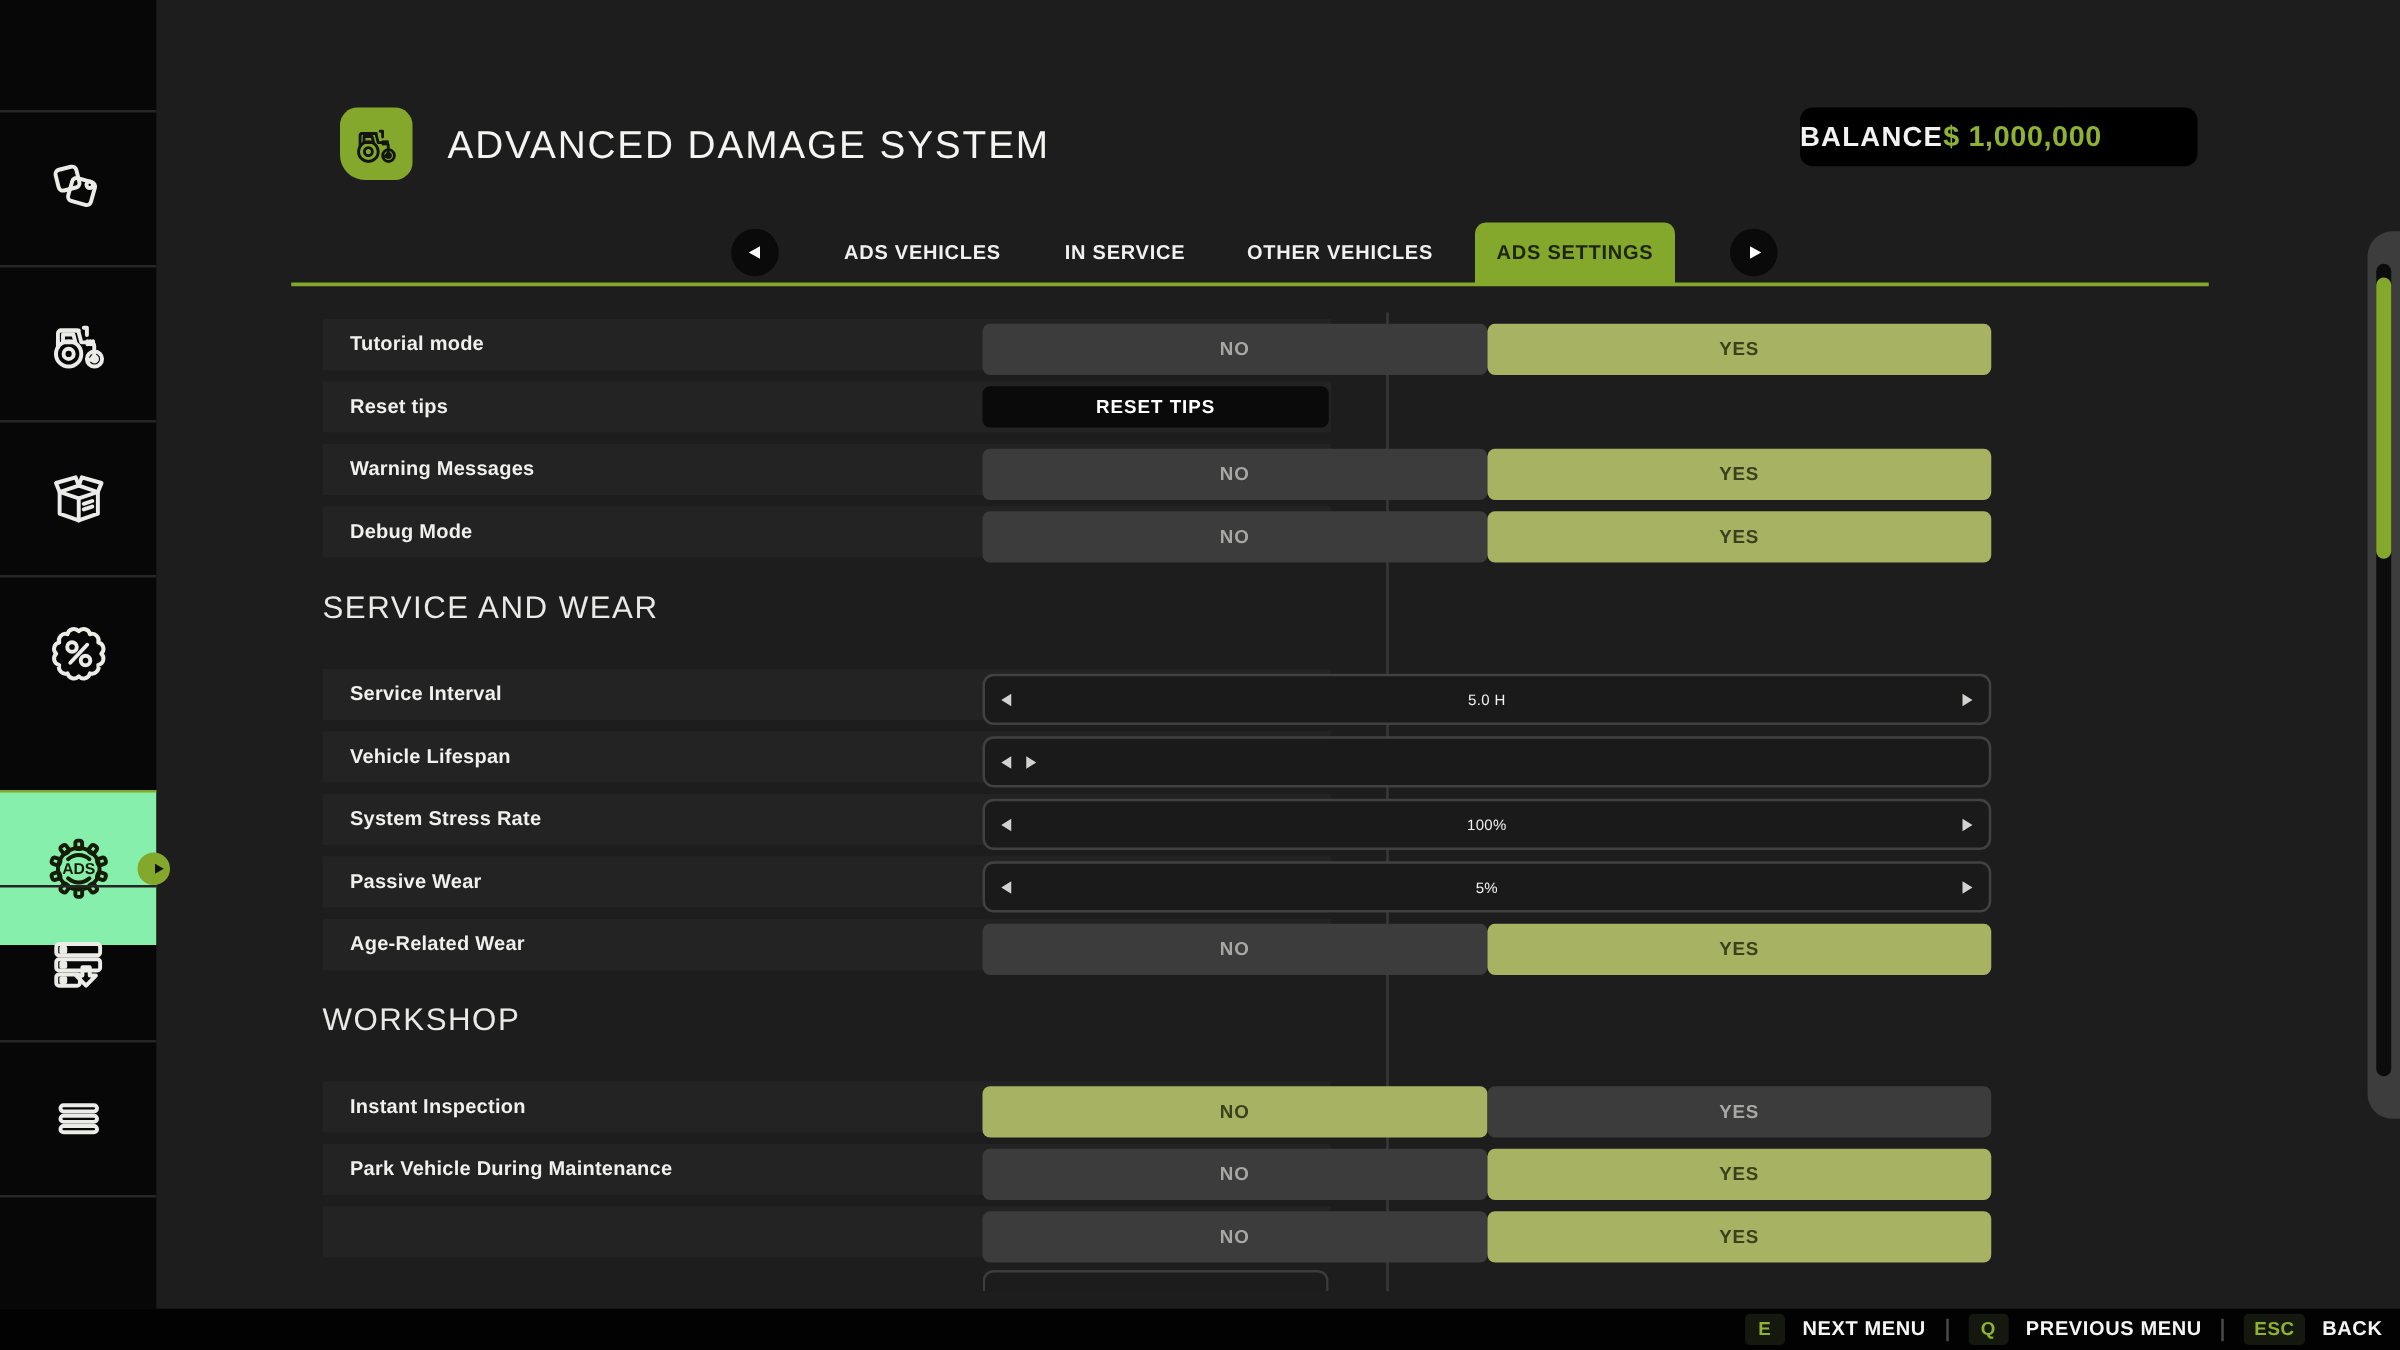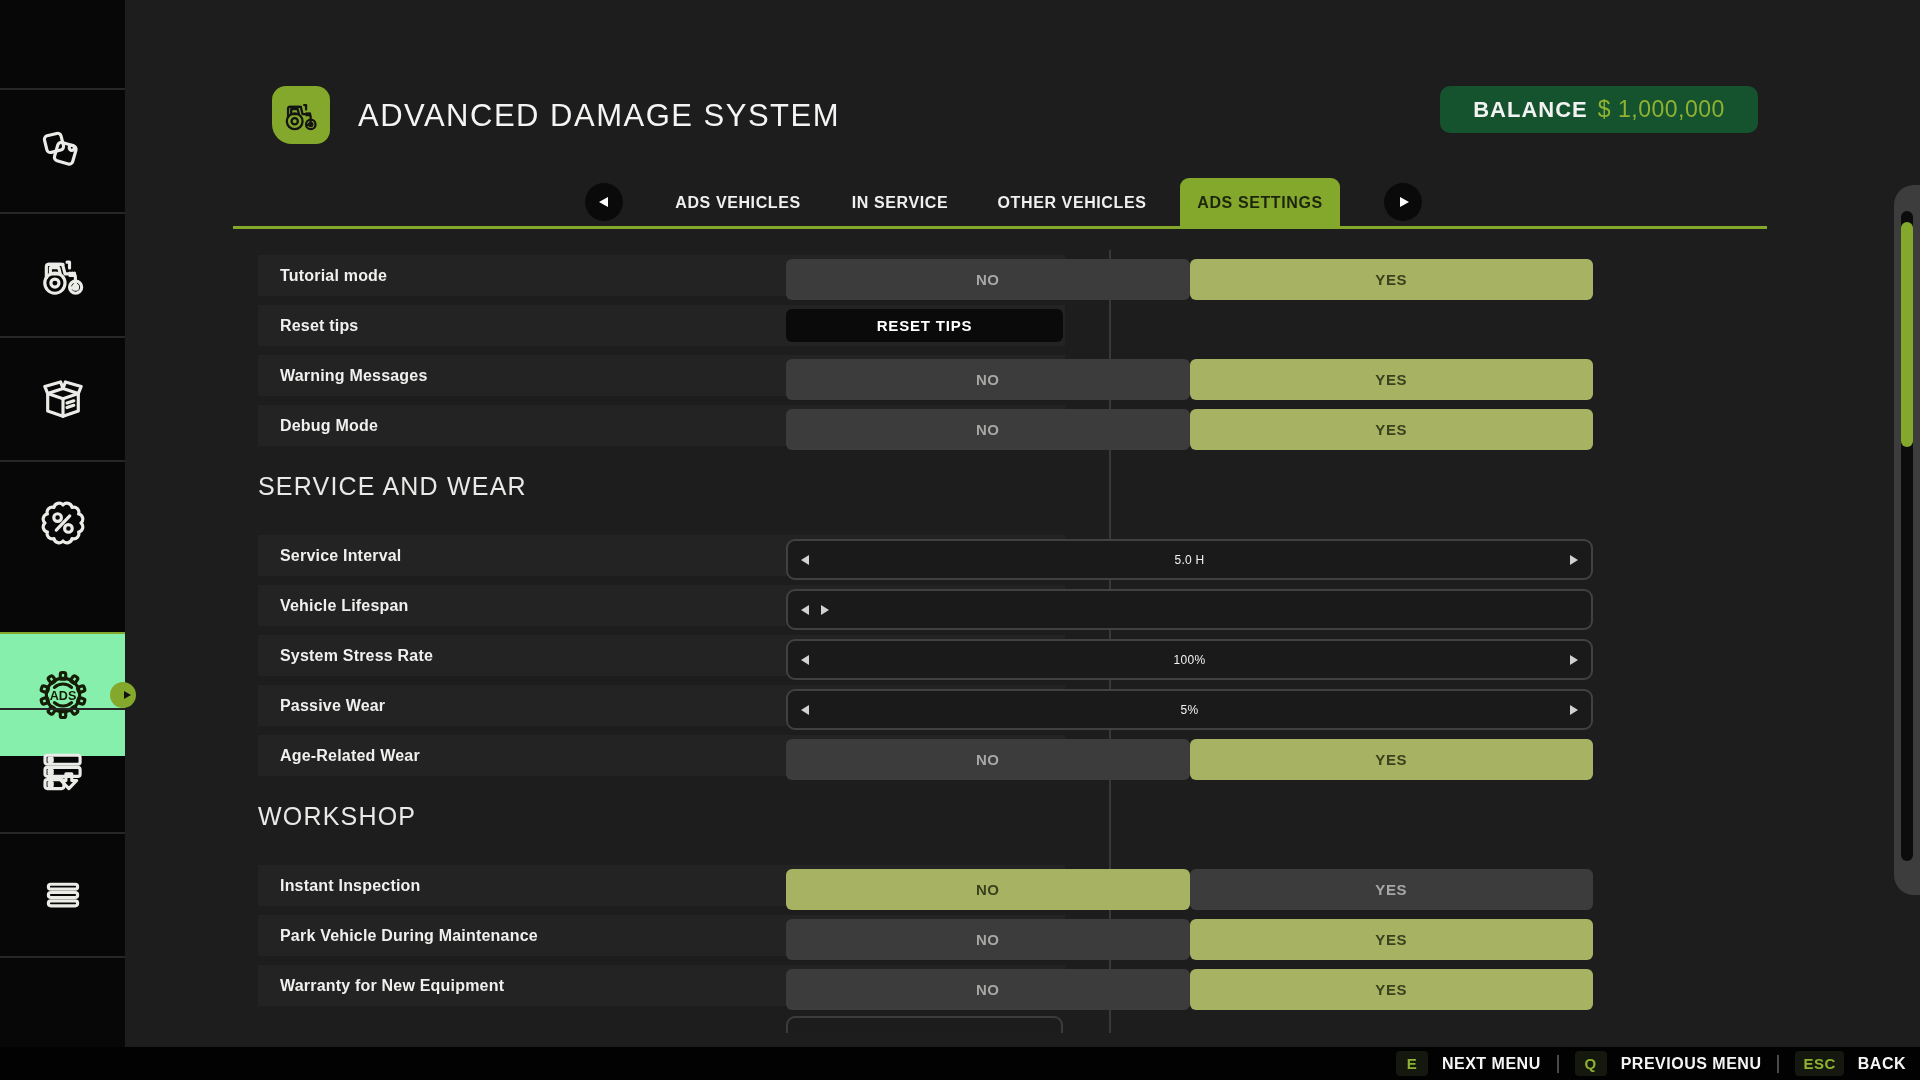--- a/index.html
+++ b/index.html
@@ -23,24 +23,24 @@
   
   .main{position:absolute;left:125px;top:0;right:0;height:1047px;}
 
   .app-icon{position:absolute;left:147px;top:86px;width:58px;height:58px;background:#83a82b;
             border-radius:14px 14px 14px 20px;display:flex;align-items:center;justify-content:center;}
   .app-icon svg{width:42px;height:42px;stroke:#141414;stroke-width:1.3;fill:none;
                 stroke-linecap:round;stroke-linejoin:round;}
   .page-title{position:absolute;left:233px;top:98px;font-size:31px;font-weight:500;
               color:#f4f4f2;letter-spacing:1.5px;}
 
-  .balance{position:absolute;left:1315px;top:86px;width:318px;height:47px;background:#14532d;
-           border-radius:10px;display:flex;align-items:center;justify-content:center;gap:10px;}
+  .balance{position:absolute;left:1315px;top:86px;width:318px;height:47px;background:#000000;
+           border-radius:10px;display:flex;align-items:center;}
   .balance-label{color:#f2f2f2;font-size:22px;font-weight:600;letter-spacing:1px;}
-  .balance-value{color:#8fb232;font-size:23px;font-weight:400;letter-spacing:0.5px;}
+  .balance-value{color:#8fb232;font-size:23px;font-weight:700;letter-spacing:0.5px;}
 
   
   .tabs{position:absolute;left:0;top:178px;width:1795px;height:50px;}
   .tab-underline{position:absolute;left:108px;top:48px;width:1534px;height:3px;background:#83a82b;}
   .tab-arrow{position:absolute;top:5px;width:38px;height:38px;background:#0a0a0a;border-radius:50%;
              display:flex;align-items:center;justify-content:center;cursor:pointer;}
   .tri{width:0;height:0;display:inline-block;}
   .tri-left{border-right:9px solid #fff;border-top:5px solid transparent;border-bottom:5px solid transparent;margin-right:2px;}
   .tri-right{border-left:9px solid #fff;border-top:5px solid transparent;border-bottom:5px solid transparent;margin-left:2px;}
   .tab{position:absolute;top:0;height:50px;line-height:50px;text-align:center;color:#f0f0f0;
@@ -321,21 +321,20 @@
 
     <div class="row" style="top:915px">
       <span class="row-label">Park Vehicle During Maintenance</span>
       <div class="control toggle">
         <div class="tbtn">NO</div>
         <div class="tbtn on">YES</div>
       </div>
     </div>
 
     <div class="row" style="top:965px">
-      <span class="row-label">Warranty for New Equipment</span>
       <div class="control toggle">
         <div class="tbtn">NO</div>
         <div class="tbtn on">YES</div>
       </div>
     </div>
 
     <div class="partial-stepper"></div>
   </div>
 
   <div class="scroll-wrap">

